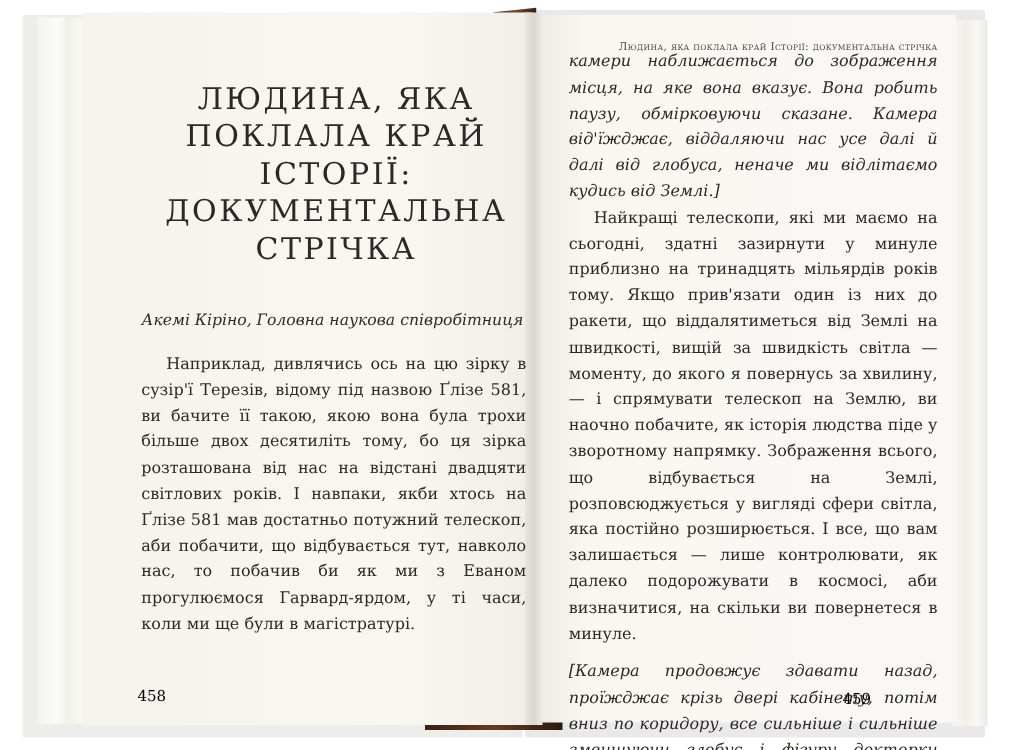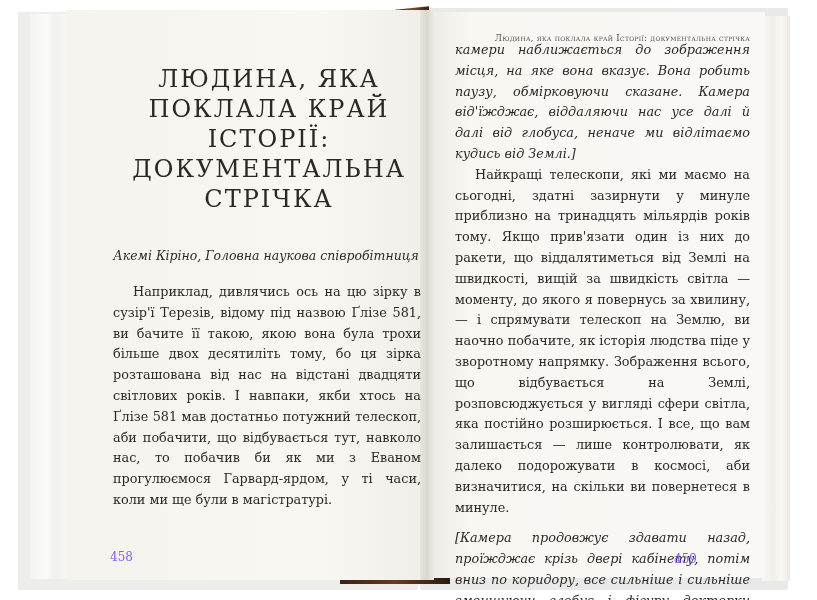--- a/index.html
+++ b/index.html
@@ -67,21 +67,21 @@
   .text-block p.indent { text-indent: 20px; }
   .text-block p.stage { font-style: italic; }
   .text-block p.gap { margin-top: 10px; }
   .left-body { left: 113px; top: 282px; width: 308px; }
   .right-body { left: 455px; top: 40px; width: 295px; }
   .running-head {
     position: absolute; left: 460px; top: 33px; width: 290px;
     text-align: right; font-size: 8.5px; letter-spacing: 0.3px; color: #4a4744;
     font-variant: small-caps;
   }
-  .page-number { position: absolute; font-size: 12px; color: #8b5cf6; }
+  .page-number { position: absolute; font-size: 12px; color: #000000; }
   .pn-left { left: 110px; top: 550px; }
   .pn-right { left: 674px; top: 552px; }
 </style>
 </head>
 <body>
 
 <div class="book">
   <div class="cover-left"></div>
   <div class="cover-right"></div>
   <div class="spine-top"></div>

